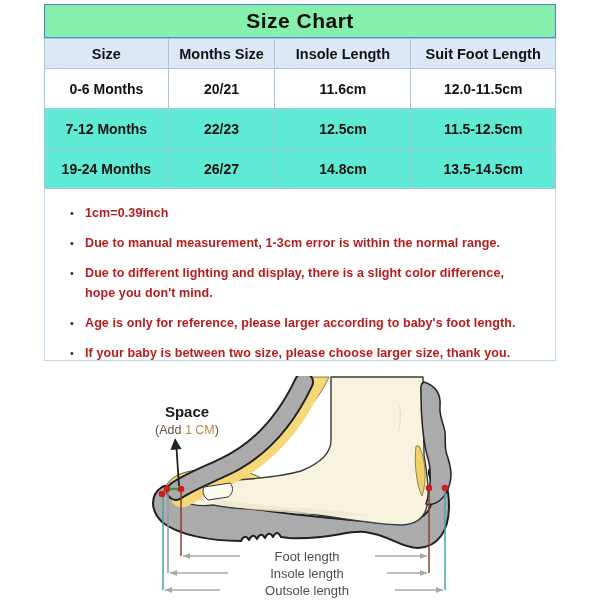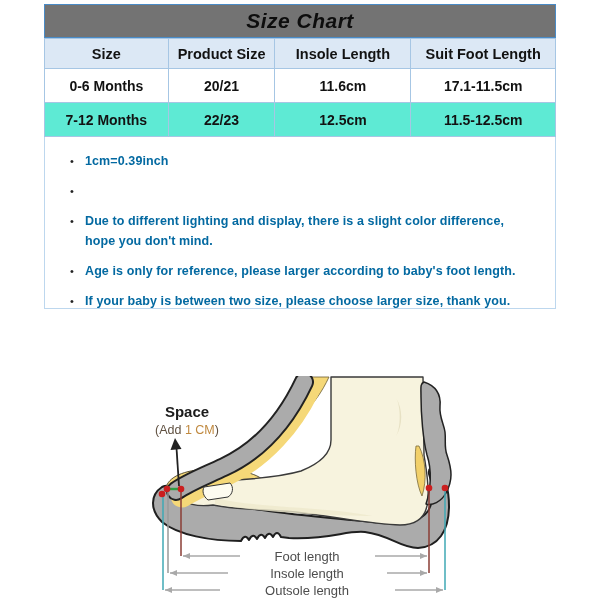--- a/index.html
+++ b/index.html
@@ -3,45 +3,44 @@
 <meta charset="utf-8">
 <style>
   * { margin:0; padding:0; box-sizing:border-box; }
   html,body { background:#fff; }
   .page {
     position:relative; width:600px; height:600px; background:#ffffff;
     font-family:"Liberation Sans", sans-serif; overflow:hidden;
   }
   .sheet { position:absolute; left:44px; top:4px; width:512px; }
   .title-bar {
-    height:34px; background:#737373; display:flex; align-items:center; justify-content:center;
+    height:34px; background:#86efac; display:flex; align-items:center; justify-content:center;
     font-size:21px; font-weight:bold; color:#0d0d0d; letter-spacing:.5px;
     border:1px solid #4a8bc6;
-    font-style:italic;
   }
   table.size-table { width:100%; border-collapse:collapse; table-layout:fixed; }
   table.size-table th, table.size-table td {
     border:1px solid #A6C6E4; text-align:center; color:#121212;
     font-weight:bold; overflow:hidden; white-space:nowrap;
   }
   table.size-table th { height:30px; background:#DCE8F5; font-size:14.5px; }
-  table.size-table td { height:34px; background:#ffffff; font-size:14px; }
+  table.size-table td { height:40px; background:#ffffff; font-size:14px; }
   table.size-table tr.alt td { background:#5eead4; }
   col.c1{width:24.2%} col.c2{width:20.9%} col.c3{width:26.6%} col.c4{width:28.3%}
   .notes-box {
     border:1px solid #BDD7EE; border-top:none; padding:14px 18px 10px 14px;
     height:172px;
   }
   .note-item { display:flex; margin-bottom:10px; }
   .note-bullet {
     flex:0 0 auto; width:26px; text-align:center; font-size:11px; color:#222;
     line-height:20px;
   }
   .note-text {
-    font-size:12.5px; font-weight:bold; color:#0369a1; line-height:20px;
+    font-size:12.5px; font-weight:bold; color:#b91c1c; line-height:20px;
     letter-spacing:.1px;
   }
   .diagram { position:absolute; left:0; top:376px; width:600px; height:224px; }
   svg text { font-family:"Liberation Sans", sans-serif; }
 </style>
 </head>
 <body>
 
 <div class="page">
 
@@ -54,48 +53,55 @@
     <table class="size-table">
       <colgroup>
           <col class="c1">
           <col class="c2">
           <col class="c3">
           <col class="c4">
         </colgroup>
       <thead>
         <tr>
           <th>Size</th>
-          <th>Product Size</th>
+          <th>Months Size</th>
           <th>Insole Length</th>
           <th>Suit Foot Length</th>
         </tr>
       </thead>
       <tbody>
         <tr>
           <td>0-6 Months</td>
           <td>20/21</td>
           <td>11.6cm</td>
-          <td>17.1-11.5cm</td>
+          <td>12.0-11.5cm</td>
         </tr>
         <tr class="alt">
           <td>7-12 Months</td>
           <td>22/23</td>
           <td>12.5cm</td>
           <td>11.5-12.5cm</td>
         </tr>
+        <tr class="alt">
+          <td>19-24 Months</td>
+          <td>26/27</td>
+          <td>14.8cm</td>
+          <td>13.5-14.5cm</td>
+        </tr>
       </tbody>
     </table>
 
     <div class="notes-box">
       <div class="note-item">
         <span class="note-bullet">•</span>
         <span class="note-text">1cm=0.39inch</span>
       </div>
       <div class="note-item">
         <span class="note-bullet">•</span>
+        <span class="note-text">Due to manual measurement, 1-3cm error is within the normal range.</span>
       </div>
       <div class="note-item">
         <span class="note-bullet">•</span>
         <span class="note-text">Due to different lighting and display, there is a slight color difference, hope you don't mind.</span>
       </div>
       <div class="note-item">
         <span class="note-bullet">•</span>
         <span class="note-text">Age is only for reference, please larger according to baby's foot length.</span>
       </div>
       <div class="note-item">

